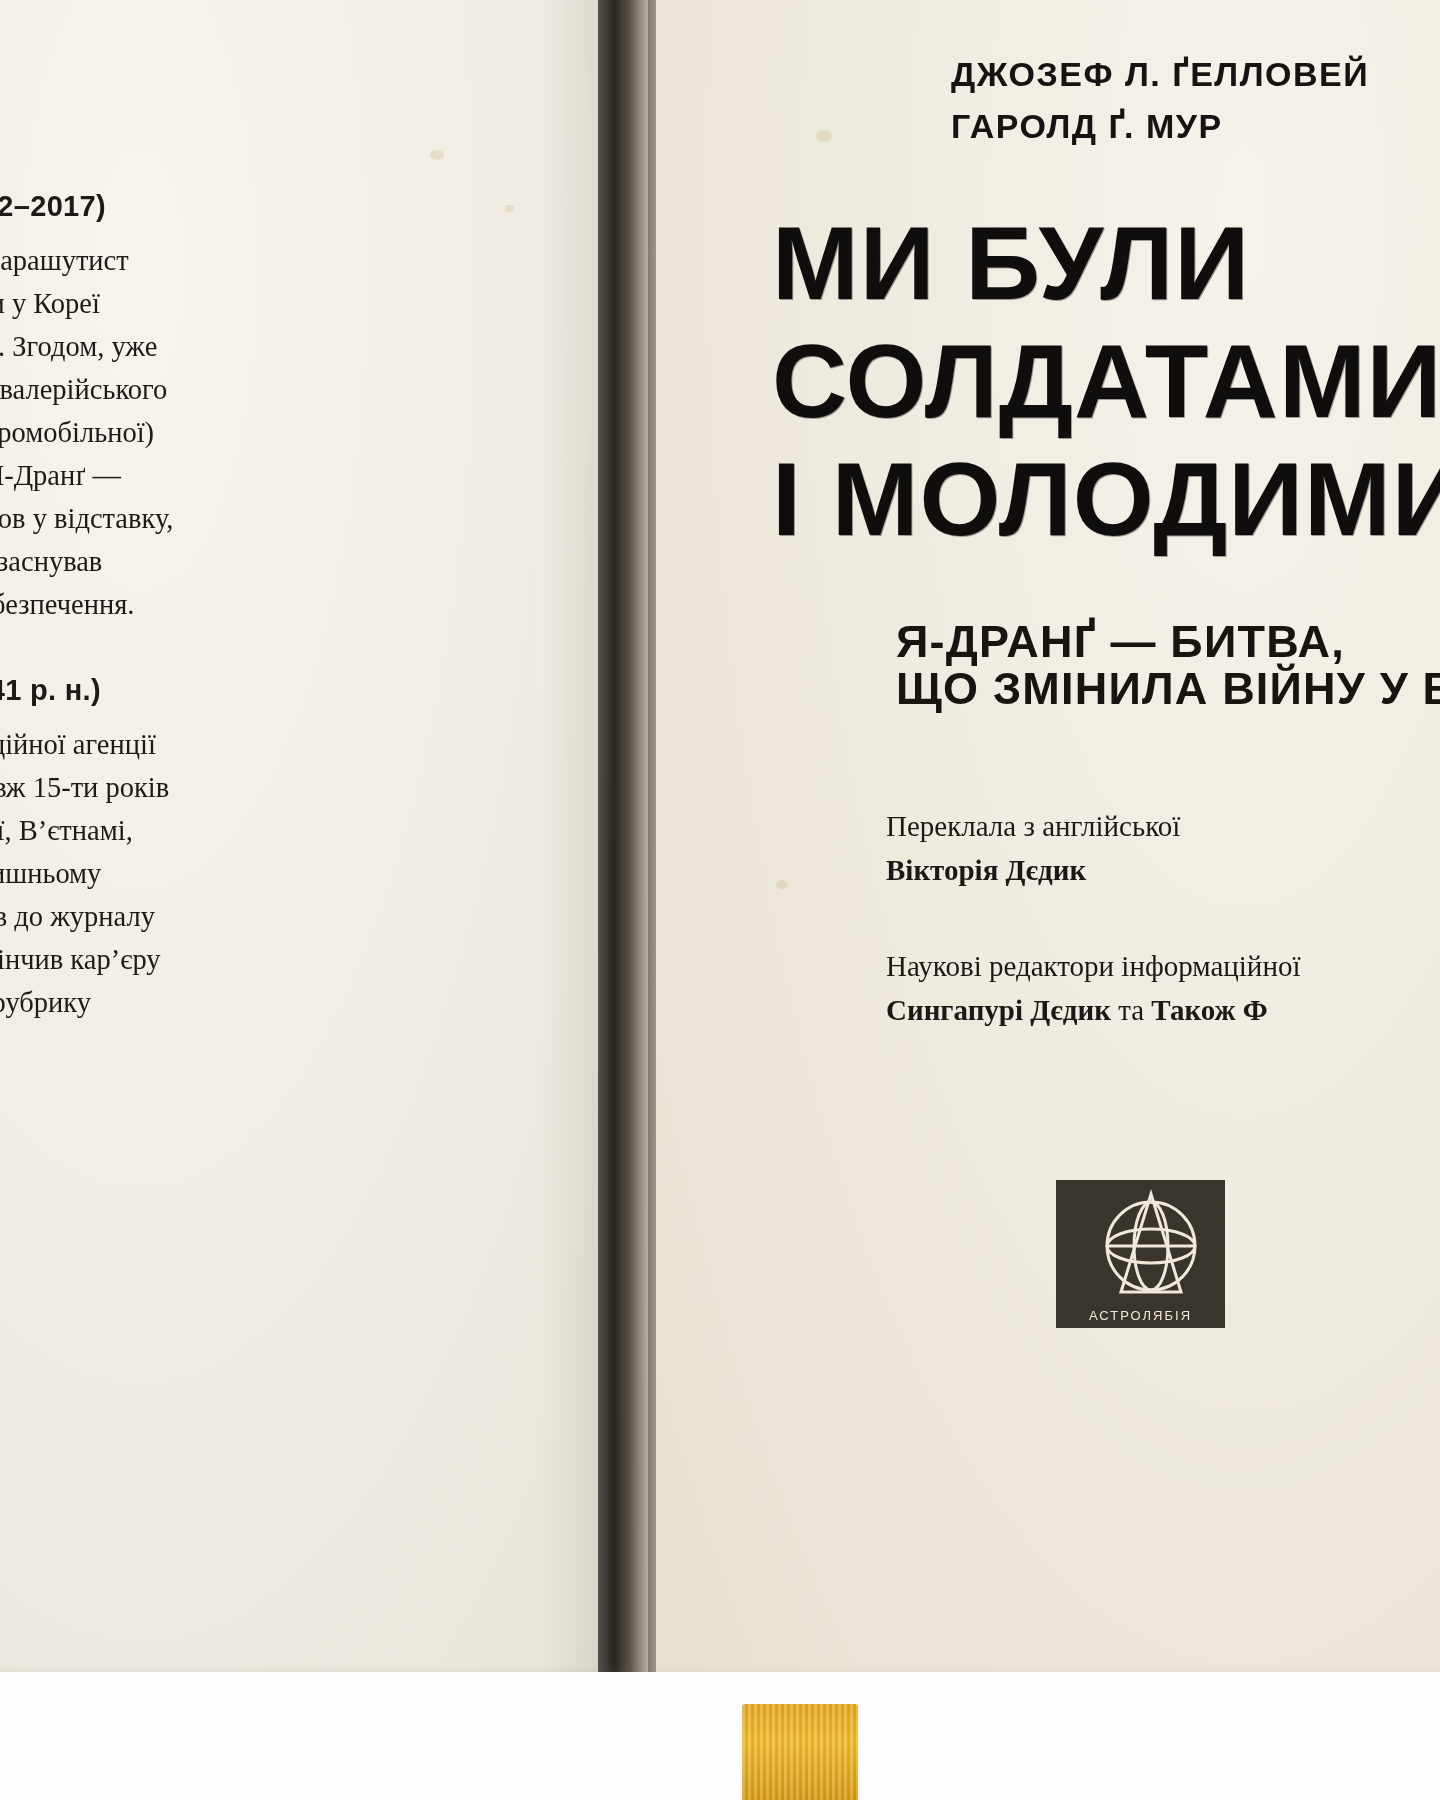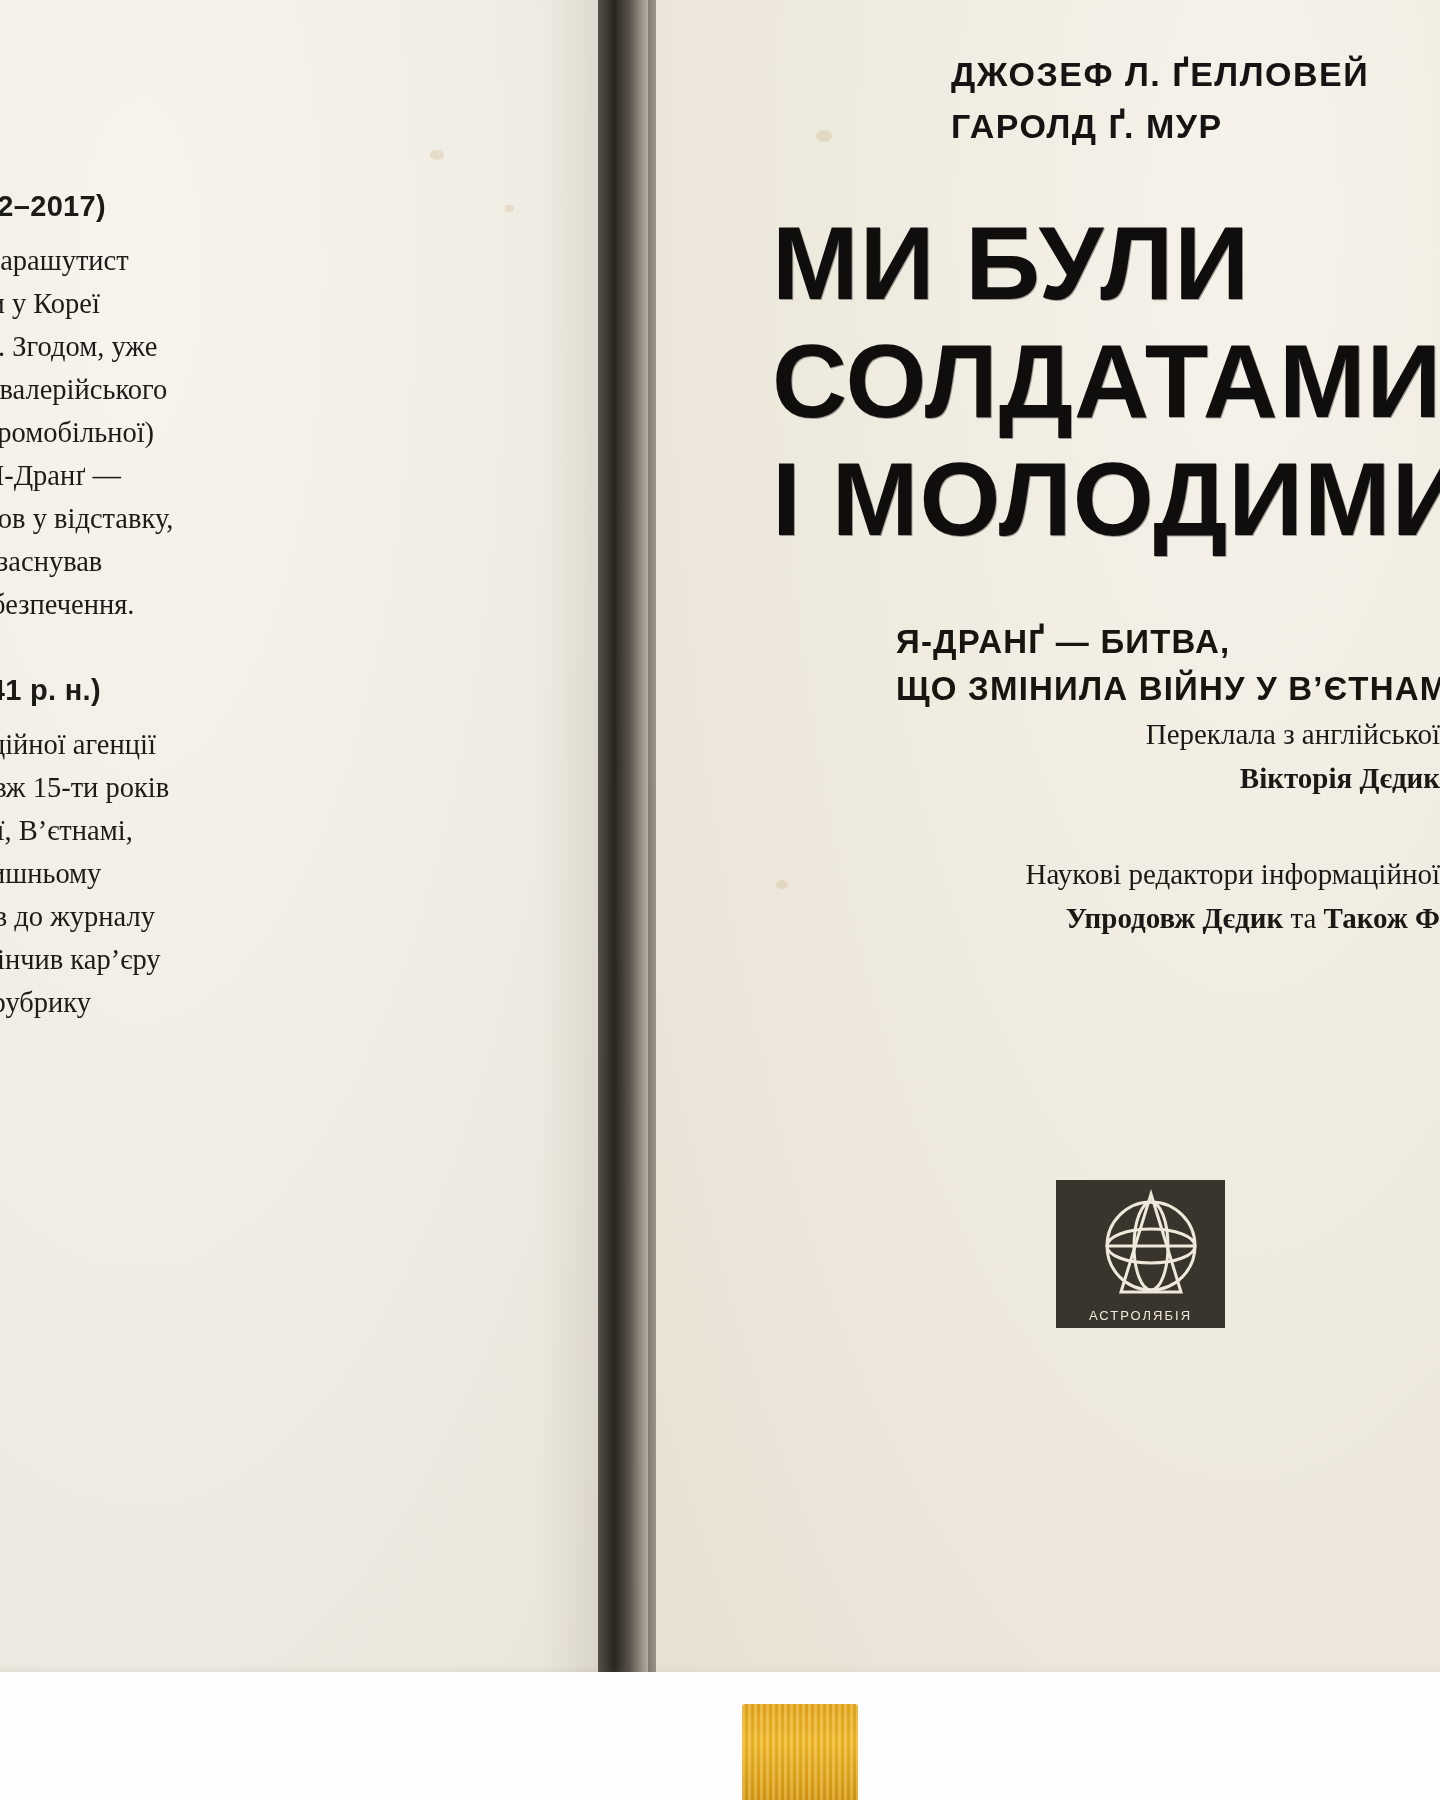--- a/index.html
+++ b/index.html
@@ -120,34 +120,35 @@
     white-space: nowrap;
     text-align: left;
     padding-left: 116px;
     text-shadow: 1px 1px 0 rgba(0,0,0,0.35);
   }
   .main-title .line2 { padding-left: 0px; }
   .subtitle {
     margin-top: 60px;
     font-family: "Liberation Sans", sans-serif;
     font-weight: bold;
-    font-size: 33px;
+    font-size: 45px;
     line-height: 47px;
     letter-spacing: 1.2px;
     color: #17150f;
     white-space: nowrap;
     text-align: left;
     padding-left: 240px;
   }
   .credits {
+    margin-top: 92px;
     font-size: 29px;
     line-height: 44px;
     color: #1b1916;
     white-space: nowrap;
-    text-align: right;
+    text-align: left;
     padding-left: 230px;
   }
   .credits .strong { font-weight: bold; }
   .credits-group + .credits-group { margin-top: 52px; }
 
   
   .logo-wrap {
     position: absolute;
     left: 400px;
     top: 1180px;
@@ -279,21 +280,21 @@
       </div>
 
       <div class="credits">
         <div class="credits-group">
           <div>Переклала з англійської</div>
           <div class="strong">Вікторія Дєдик</div>
         </div>
         <div class="credits-group">
           <div>Наукові редактори інформаційної</div>
           <div>
-            <span class="strong">Упродовж Дєдик</span><span> та </span><span class="strong">Також Ф</span>
+            <span class="strong">Сингапурі Дєдик</span><span> та </span><span class="strong">Також Ф</span>
           </div>
         </div>
       </div>
     </div>
 
     <div class="logo-wrap">
       <div class="logo-box">
         <svg width="148" height="148" viewBox="0 0 148 148" aria-hidden="true">
           <g fill="none" stroke="#efe9dc" stroke-width="3">
             <circle cx="74" cy="66" r="44"></circle>

